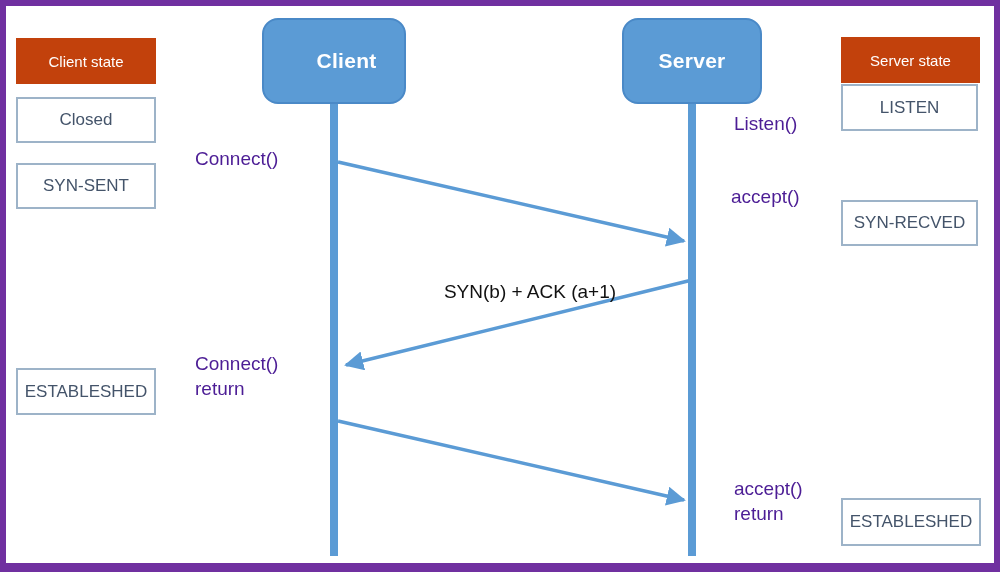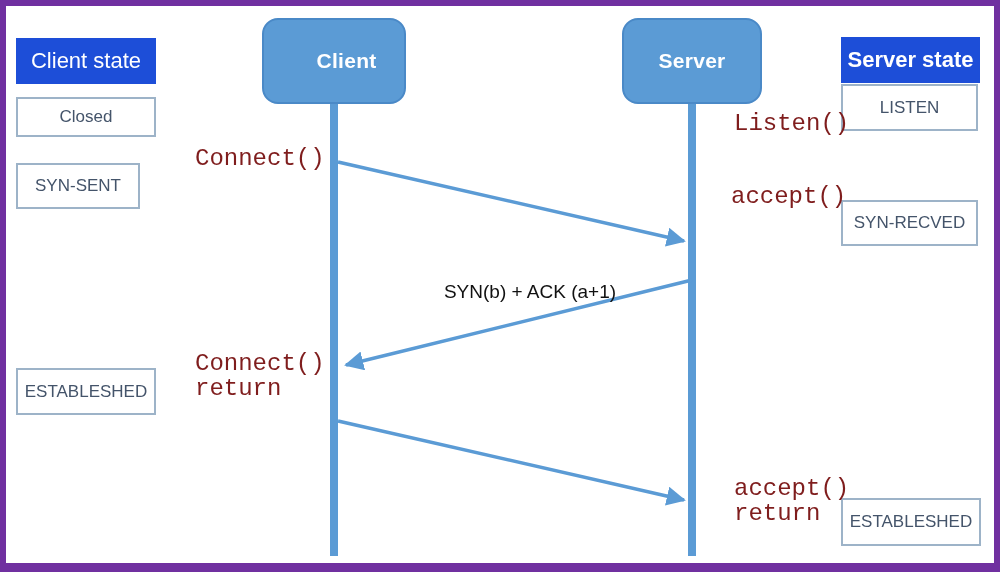--- a/index.html
+++ b/index.html
@@ -37,53 +37,52 @@
     color: #ffffff;
     font-size: 21px;
     font-weight: bold;
     letter-spacing: 0.3px;
   }
   .actor-client { left: 256px; top: 12px; width: 144px; height: 86px; padding-left: 25px; }
   .actor-server { left: 616px; top: 12px; width: 140px; height: 86px; }
   .state-header {
     position: absolute;
     box-sizing: border-box;
-    background: #1d4ed8;
+    background: #c2410c;
     display: flex;
     align-items: center;
     justify-content: center;
     color: #ffffff;
-    font-size: 22px;
+    font-size: 15px;
   }
   .state-box {
     position: absolute;
     box-sizing: border-box;
     background: #ffffff;
     border: 2px solid #9DB3C8;
     display: flex;
     align-items: center;
     justify-content: center;
     color: #44546A;
     font-size: 17px;
   }
   .hdr-client { left: 10px; top: 32px; width: 140px; height: 46px; }
-  .box-closed { left: 10px; top: 91px; width: 140px; height: 40px; }
-  .box-synsent { left: 10px; top: 157px; width: 124px; height: 46px; }
+  .box-closed { left: 10px; top: 91px; width: 140px; height: 46px; }
+  .box-synsent { left: 10px; top: 157px; width: 140px; height: 46px; }
   .box-estab-left { left: 10px; top: 362px; width: 140px; height: 47px; }
-  .hdr-server { left: 835px; top: 31px; width: 139px; height: 46px; font-weight: bold; }
+  .hdr-server { left: 835px; top: 31px; width: 139px; height: 46px; }
   .box-listen { left: 835px; top: 78px; width: 137px; height: 47px; }
   .box-synrecved { left: 835px; top: 194px; width: 137px; height: 46px; }
   .box-estab-right { left: 835px; top: 492px; width: 140px; height: 48px; }
   .lbl {
     position: absolute;
-    color: #7f1d1d;
-    font-size: 24px;
+    color: #4c1d95;
+    font-size: 19px;
     line-height: 25px;
     white-space: nowrap;
-    font-family: Liberation Mono, monospace;
   }
   .lbl-connect { left: 189px; top: 140px; }
   .lbl-listen { left: 728px; top: 105px; }
   .lbl-accept { left: 725px; top: 178px; }
   .lbl-connect-return { left: 189px; top: 345px; }
   .lbl-accept-return { left: 728px; top: 470px; }
   .msg {
     position: absolute;
     color: #111111;
     font-size: 19px;

